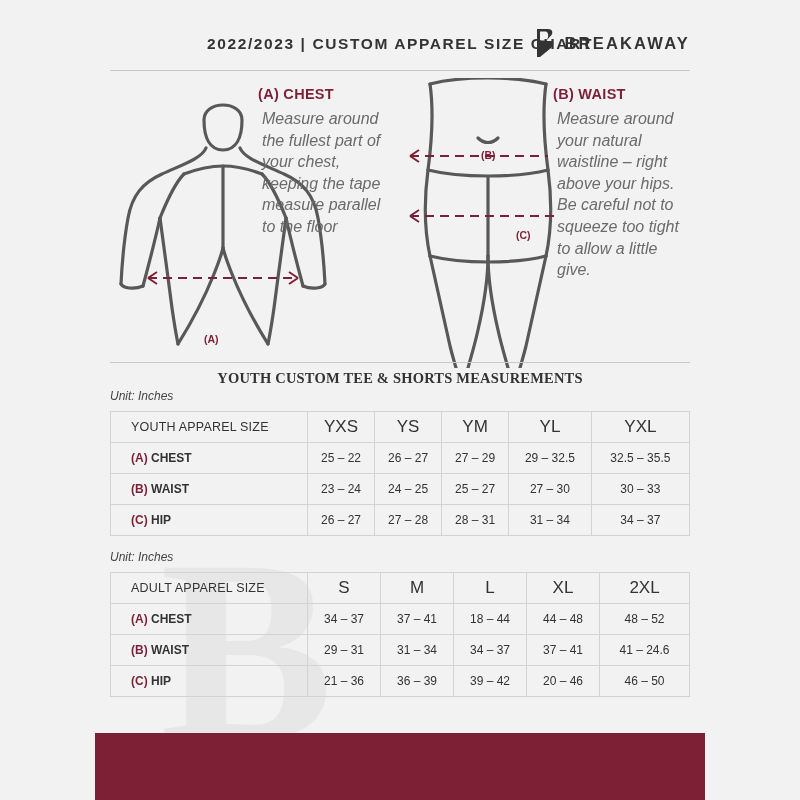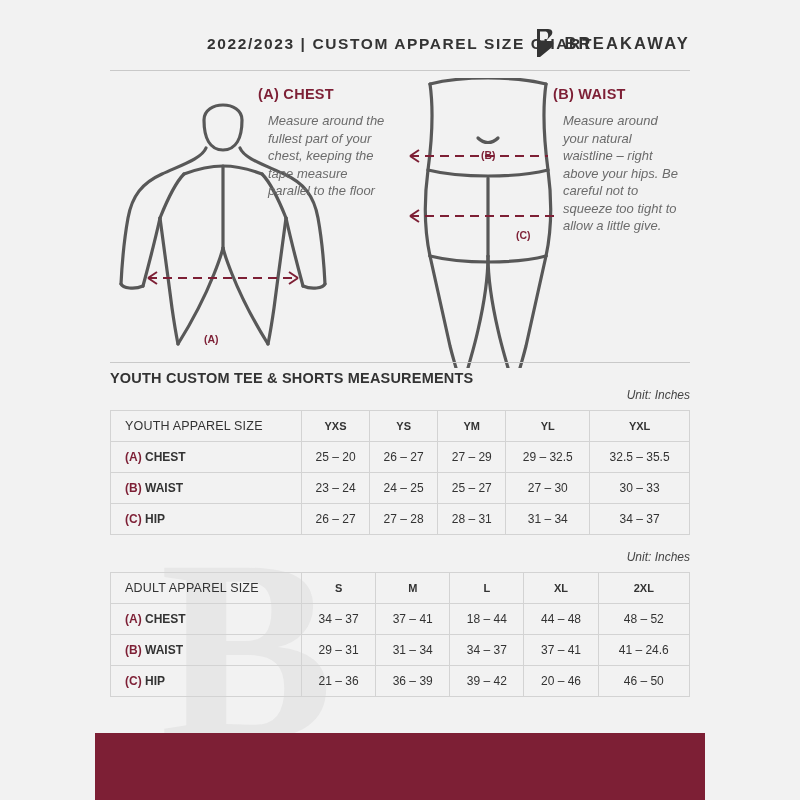--- a/index.html
+++ b/index.html
@@ -18,36 +18,36 @@
   .brand-mark{width:20px;height:30px;}
   .brand-name{font-size:16.5px;font-weight:bold;letter-spacing:2.2px;color:#333;}
 
   .hr{position:absolute;left:110px;width:580px;height:1px;background:#c9c9c9;}
 
   
   .figures{position:absolute;left:0;top:70px;width:800px;height:290px;}
 
   .callout{position:absolute;}
   .callout h3{margin:0 0 6px 0;font-size:14.5px;font-weight:bold;color:#7d1f35;letter-spacing:.3px;}
-  .callout p{margin:10px;font-size:13px;line-height:1.35;color:#6b6b6b;font-style:italic;}
+  .callout p{margin:4px;font-size:16px;line-height:1.35;color:#6b6b6b;font-style:italic;}
 
   .c-chest{left:258px;top:16px;width:140px;}
   .c-waist{left:553px;top:16px;width:140px;}
   .c-hips{left:553px;top:152px;width:140px;}
 
   .marker{position:absolute;font-size:10.5px;font-weight:bold;color:#7d1f35;}
 
   
   .tbl-wrap{position:absolute;left:110px;width:580px;}
-  .tbl-title{font-size:14.5px;font-weight:bold;color:#333;letter-spacing:.2px;}
-  .tbl-unit{text-align:right;font-size:12px;font-style:italic;color:#444;margin-top:2px;margin-bottom:8px;}
+  .tbl-title{text-align:center;font-size:14.5px;font-weight:bold;color:#333;letter-spacing:.2px;font-family:Liberation Serif, serif;}
+  .tbl-unit{text-align:left;font-size:12px;font-style:italic;color:#444;margin-top:2px;margin-bottom:8px;}
   table{border-collapse:collapse;width:580px;}
   th,td{border:1px solid #d3d3d3;height:28px;font-size:12px;color:#333;text-align:center;}
-  th.lbl,td.lbl{text-align:left;padding-left:14px;width:175px;}
-  th{font-weight:bold;font-size:11px;}
+  th.lbl,td.lbl{text-align:left;padding-left:20px;width:175px;}
+  th{font-weight:normal;font-size:17px;}
   th.lbl{font-weight:normal;font-size:12.5px;letter-spacing:.2px;}
   td.lbl{font-weight:bold;}
   td.lbl .tag{color:#7d1f35;}
   table tr td{background:transparent;}
 
   .footer-bar{position:absolute;left:95px;top:733px;width:610px;height:67px;background:#7d1f35;}
 
   svg{display:block;}
 </style>
 </head>
@@ -143,21 +143,21 @@
           <th>YXS</th>
           <th>YS</th>
           <th>YM</th>
           <th>YL</th>
           <th>YXL</th>
         </tr>
       </thead>
       <tbody>
         <tr>
           <td class="lbl"><span class="tag">(A)</span> <span>CHEST</span></td>
-          <td>25 – 20</td>
+          <td>25 – 22</td>
           <td>26 – 27</td>
           <td>27 – 29</td>
           <td>29 – 32.5</td>
           <td>32.5 – 35.5</td>
         </tr>
         <tr>
           <td class="lbl"><span class="tag">(B)</span> <span>WAIST</span></td>
           <td>23 – 24</td>
           <td>24 – 25</td>
           <td>25 – 27</td>

